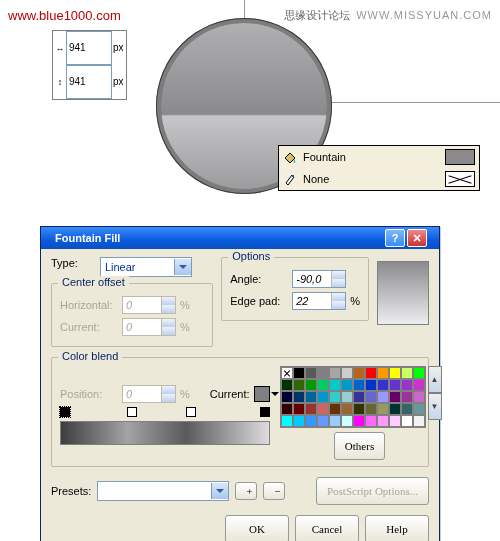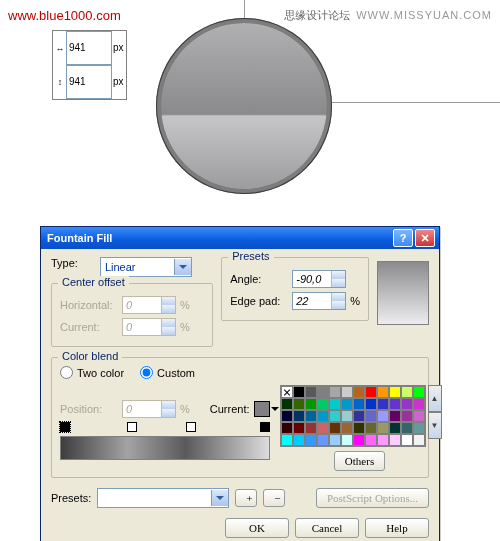--- a/index.html
+++ b/index.html
@@ -20,21 +20,21 @@
   
   .tip { position:absolute; left:278px; top:145px; width:200px; background:#f4eedd; border:1px solid #000; }
   .tip .row { display:flex; align-items:center; height:18px; padding:2px 4px; gap:6px;}
   .tip .ico { width:14px; height:14px; display:flex; align-items:center; justify-content:center; }
   .tip .swatch { width:28px; height:14px; background:#8a8a8c; border:1px solid #000; margin-left:auto;}
   .tip .noneico { width:28px; height:14px; background:#fff; border:1px solid #000; margin-left:auto; position:relative;}
   .tip .noneico::before,.tip .noneico::after{content:"";position:absolute;left:2px;right:2px;top:50%;height:1px;background:#000;}
   .tip .noneico::before{transform:rotate(18deg);} .tip .noneico::after{transform:rotate(-18deg);}
   
   .dialog { position:absolute; left:40px; top:226px; width:398px; border:1px solid #0a246a; background:#ece9d8; box-shadow:1px 1px 0 rgba(0,0,0,.2);}
-  .titlebar { height:22px; background:linear-gradient(180deg,#3a8cf7 0%,#0a5ae0 60%,#094fbf 100%); display:flex; align-items:center; padding:0 4px; color:#fff; font-weight:bold; }
+  .titlebar { height:22px; background:linear-gradient(180deg,#3a8cf7 0%,#0a5ae0 60%,#094fbf 100%); display:flex; align-items:center; padding:0 12px; color:#fff; font-weight:bold; }
   .titlebar .title { flex:1; padding-left:2px; }
   .titlebar .tbtn { width:18px; height:16px; margin-left:2px; border:1px solid #fff; background:linear-gradient(180deg,#e88,#c33); display:flex; align-items:center; justify-content:center; color:#fff; font-size:11px; border-radius:2px;}
   .titlebar .tbtn:not(.close){background:linear-gradient(180deg,#7fb7f7,#3a8cf7);}
   .titlebar .qmark{font-weight:bold;}
   .dlg-body { padding:8px 10px 6px; position:relative; }
   .row-top { display:flex; gap:8px; }
   .block-left { width:170px; }
   .lbl { display:inline-block; }
   .type-row { display:flex; gap:22px; margin-bottom:4px;}
   .combo { display:flex; align-items:center; border:1px solid #7e9db9; background:#fff; height:18px; }
@@ -72,21 +72,21 @@
   .palette { width:160px; }
   .pal-grid { display:grid; grid-template-columns:repeat(12,12px); grid-auto-rows:12px; gap:0; border:1px solid #808080; }
   .pal-grid div{border:1px solid #808080; box-sizing:border-box;}
   .pal-x{background:#fff;position:relative;}
   .pal-x::before,.pal-x::after{content:"";position:absolute;left:1px;right:1px;top:50%;height:1px;background:#000;}
   .pal-x::before{transform:rotate(45deg);} .pal-x::after{transform:rotate(-45deg);}
   .pal-side{display:flex;flex-direction:column;gap:0;}
   .pal-side div{width:12px;height:25px;background:linear-gradient(180deg,#eee,#c7d6ea);border:1px solid #808080;display:flex;align-items:center;justify-content:center;font-size:8px;color:#444;}
   .palette-wrap{display:flex;gap:2px;}
   .btn-others{ margin-top:4px; text-align:center;}
-  .winbtn { background:linear-gradient(180deg,#fff,#e9e6d8); border:1px solid #919b9c; border-radius:3px; height:20px; padding:0 10px; font:11px Tahoma; }
+  .winbtn { background:linear-gradient(180deg,#fff,#e9e6d8); border:1px solid #919b9c; border-radius:3px; height:28px; padding:0 10px; font:11px Tahoma; }
   .winbtn:disabled{color:#a8a699;}
   .presets-row{display:flex;align-items:center;gap:6px;margin-top:10px;}
   .pm-btn{width:20px;height:18px;}
   .dlg-buttons{display:flex;gap:6px;justify-content:flex-end;margin-top:10px;}
   .dlg-buttons .winbtn{min-width:64px;}
   svg{display:block;}
 </style>
 </head>
 <body>
 
@@ -105,20 +105,42 @@
         <span class="val">941</span>
         <span>px</span>
       </div>
     <div class="row">
         <span class="ic">↕</span>
         <span class="val">941</span>
         <span>px</span>
       </div>
   </div>
 
+  <div class="tip">
+    <div class="row">
+      <span class="ico">
+          <svg width="14" height="14">
+            <path d="M2 8 L7 3 L12 8 L7 13 Z" fill="#d8c060" stroke="#000"></path>
+            <path d="M11 9 Q13 11 12 13 Q10 13 11 9" fill="#3aa"></path>
+          </svg>
+        </span>
+      <span>Fountain</span>
+      <span class="swatch"></span>
+    </div>
+    <div class="row">
+      <span class="ico">
+          <svg width="14" height="14">
+            <path d="M3 11 L9 3 L11 5 L5 13 Z" fill="#fff" stroke="#000"></path>
+            <rect x="9" y="3" width="2" height="2" fill="#06c"></rect>
+          </svg>
+        </span>
+      <span>None</span>
+      <span class="noneico"></span>
+    </div>
+  </div>
 </div>
 
 <div class="dialog">
   <div class="titlebar">
     <span class="title">Fountain Fill</span>
     <span class="tbtn">
         <span class="qmark">?</span>
       </span>
     <span class="tbtn close">✕</span>
   </div>
@@ -154,21 +176,21 @@
                   <div></div>
                 </span>
               </span>
             <span class="disabled">%</span>
           </div>
         </div>
       </div>
 
       <div class="block-mid">
         <div class="group" style="margin-top:0;">
-          <span class="gtitle">Presets</span>
+          <span class="gtitle">Options</span>
           <div class="form-row">
             <span class="flbl">Angle:</span>
             <span class="spin enabled">
                 <span class="sval">-90,0</span>
                 <span class="spbtn">
                   <div></div>
                   <div></div>
                 </span>
               </span>
           </div>
@@ -186,30 +208,20 @@
         </div>
       </div>
 
       <div class="block-right">
         <div class="preview"></div>
       </div>
     </div>
 
     <div class="group color-blend">
       <span class="gtitle">Color blend</span>
-      <div class="radio-row">
-        <label>
-            <input type="radio" name="cb" style="">
-            <span>Two color</span>
-          </label>
-        <label>
-            <input type="radio" name="cb" checked="" style="">
-            <span>Custom</span>
-          </label>
-      </div>
       <div class="blend-body">
         <div class="blend-left">
           <div class="form-row">
             <span class="flbl disabled">Position:</span>
             <span class="spin">
                 <span class="sval disabled">0</span>
                 <span class="spbtn">
                   <div></div>
                   <div></div>
                 </span>

